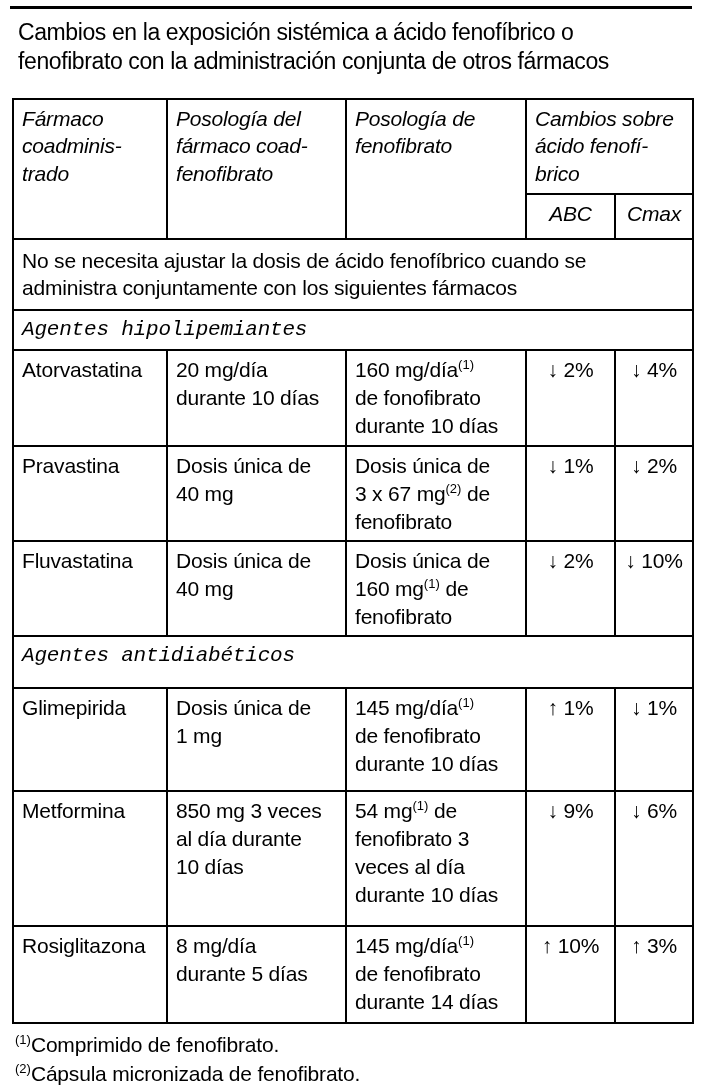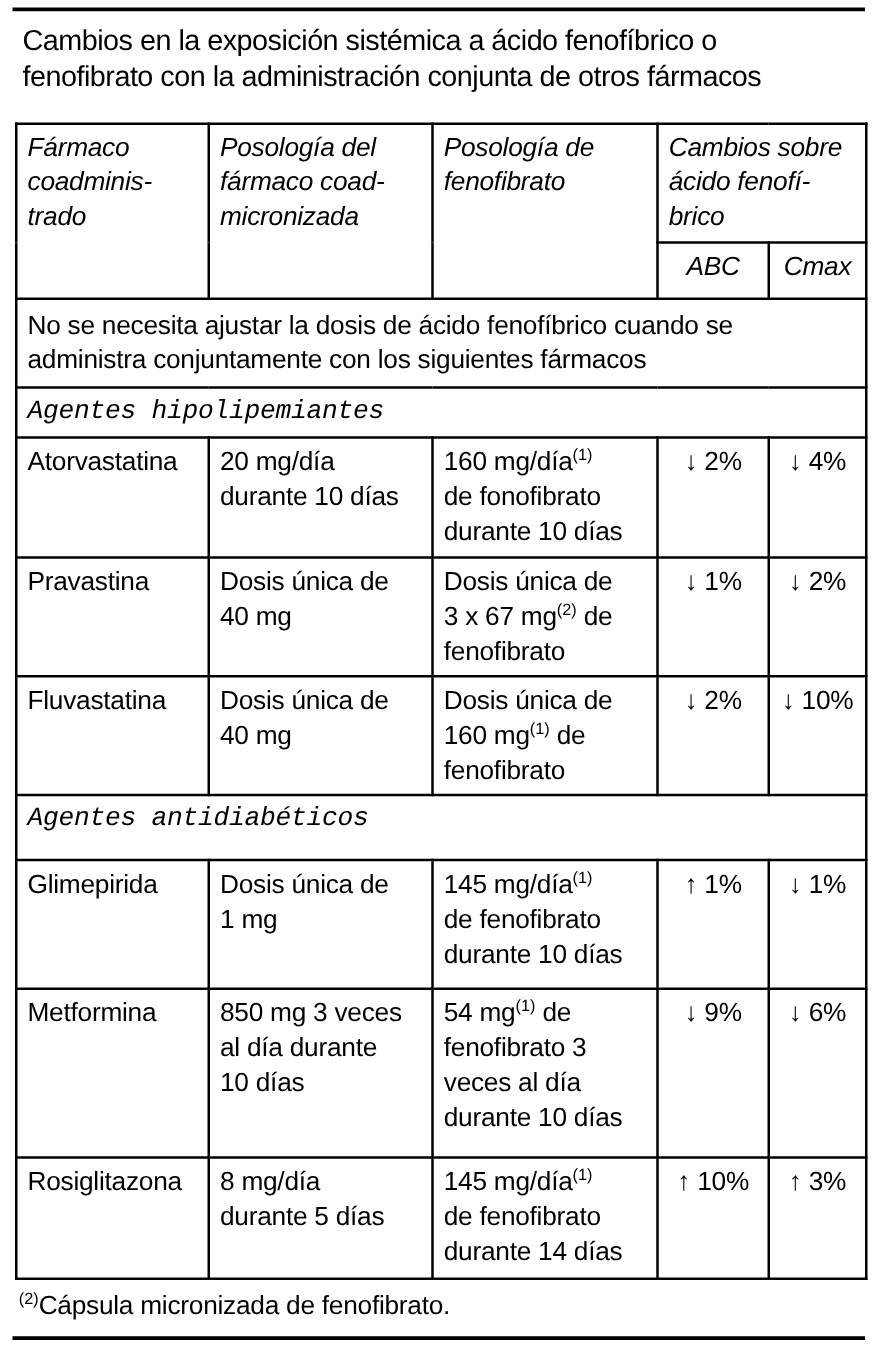--- a/index.html
+++ b/index.html
@@ -54,21 +54,21 @@
         <col class="c4">
         <col class="c5">
     </colgroup>
     <thead>
       <tr style="height:92px">
         <th rowspan="2">Fármaco
 coadminis-
 trado</th>
         <th rowspan="2">Posología del
 fármaco coad-
-micronizada</th>
+fenofibrato</th>
         <th rowspan="2">Posología de
 fenofibrato</th>
         <th colspan="2">Cambios sobre
 ácido fenofí-
 brico</th>
       </tr>
       <tr style="height:45px">
         <th class="sub">ABC</th>
         <th class="sub">Cmax</th>
       </tr>
@@ -151,18 +151,19 @@
         <td><span>145 mg/día</span><sup class="fn">(1)</sup><span>
 de fenofibrato
 durante 14 días</span></td>
         <td class="val">↑ 10%</td>
         <td class="val">↑ 3%</td>
       </tr>
     </tbody>
   </table>
 
   <div class="footnotes">
+    <p><sup class="fn">(1)</sup><span>Comprimido de fenofibrato.</span></p>
     <p><sup class="fn">(2)</sup><span>Cápsula micronizada de fenofibrato.</span></p>
   </div>
 
   <div class="rule bottom-rule"></div>
 
 </div>
 
 </body></html>

